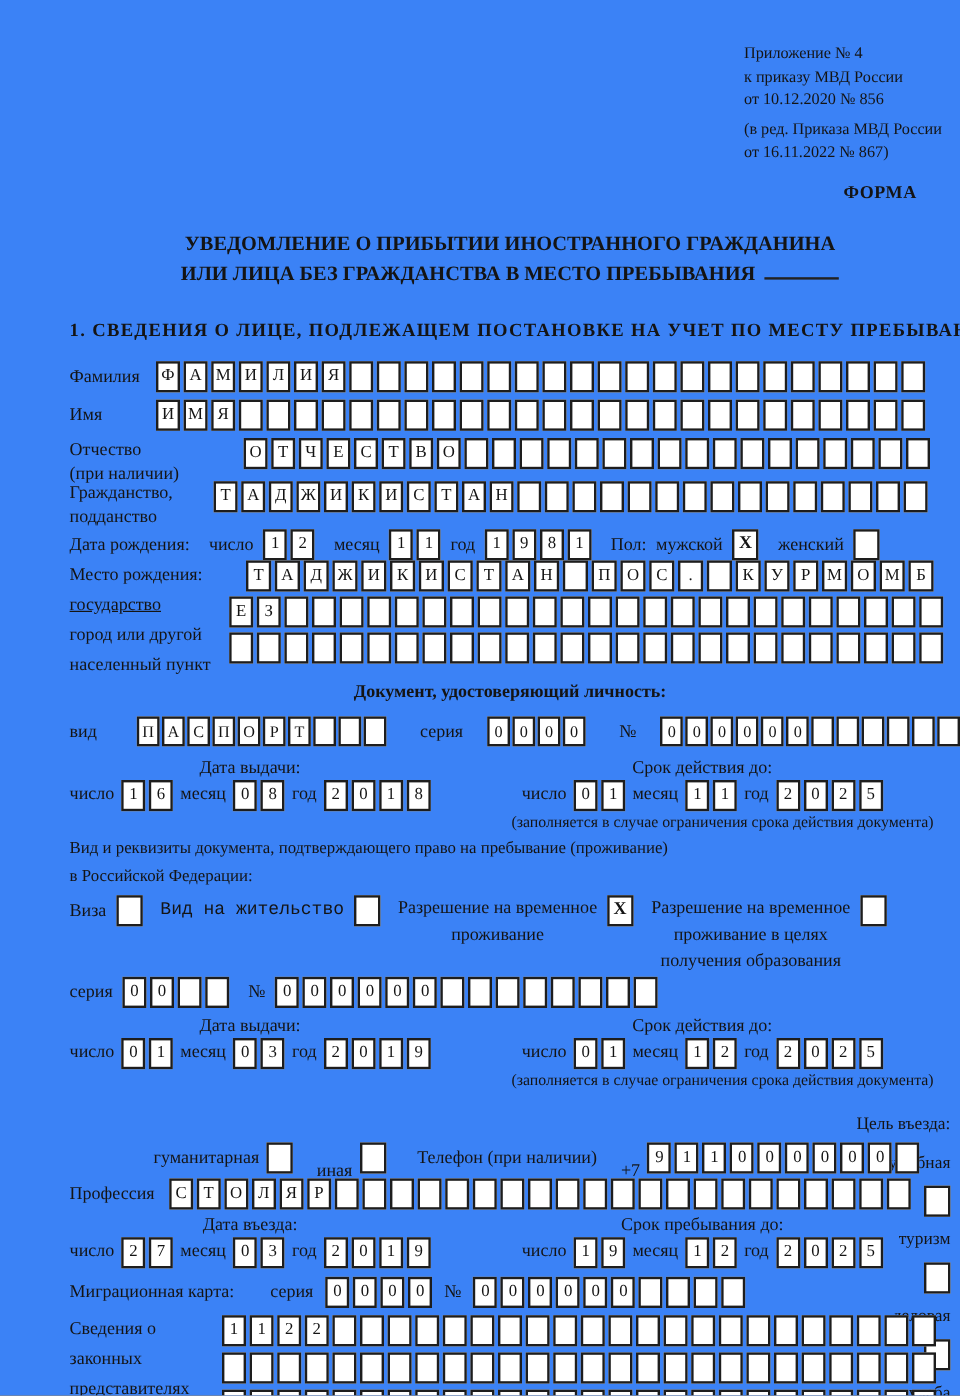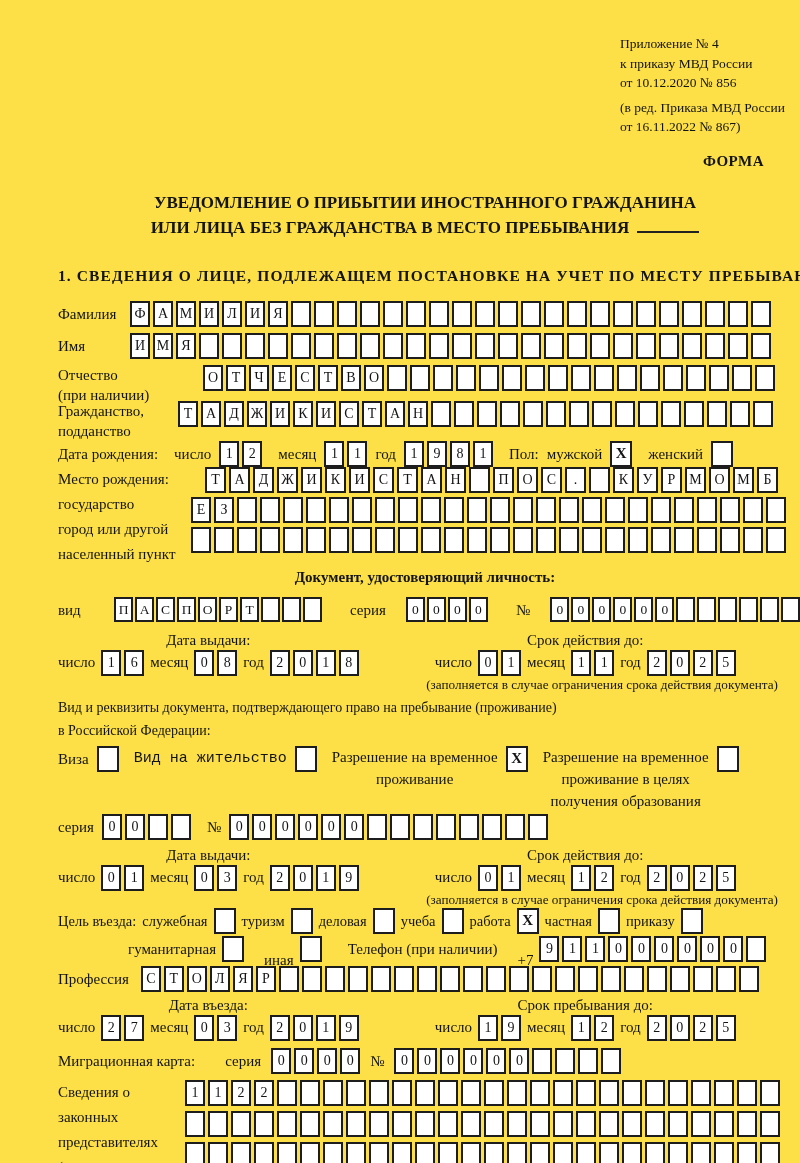--- a/index.html
+++ b/index.html
@@ -1,18 +1,18 @@
 <!DOCTYPE html>
 <html><head>
 <meta charset="utf-8">
 <style>
   * { margin:0; padding:0; box-sizing:border-box; }
   html,body { background:#888; }
   body { width:800px; margin:0 auto; font-family:"Liberation Serif","DejaVu Serif",serif; color:#141414; }
-  .page { position:relative; width:800px; height:1163px; background:#fde047; padding:34px 8px 0 58px; overflow:hidden; }
+  .page { position:relative; width:800px; height:1163px; background:#3b82f6; padding:34px 8px 0 58px; overflow:hidden; }
 
   
   .appendix { margin-left:562px; font-size:13.5px; line-height:1.45; }
   .edition  { margin-top:5px; }
   .forma { text-align:right; padding-right:28px; font-weight:bold; font-size:15px; margin-top:16px; letter-spacing:.5px; }
 
   
   .title { text-align:center; font-weight:bold; font-size:17px; margin-top:20px; line-height:1.5; }
   .uline { display:inline-block; width:62px; border-bottom:2px solid #222; margin-left:8px; vertical-align:baseline; }
   .sec1 { font-weight:bold; font-size:15.5px; letter-spacing:1.1px; margin-top:26px; white-space:nowrap; }
@@ -53,21 +53,21 @@
   .dp-note { text-align:right; padding-right:14px; font-size:13.2px; height:17px; line-height:15px; }
 
   
   .rekv { font-size:14px; line-height:23px; margin-top:2px; }
   .visa-row { display:flex; align-items:flex-start; gap:15px; height:68px; margin-top:4px; }
   .visa-item { display:flex; align-items:flex-start; gap:8px;justify-content:flex-end; }
   .visa-lines { text-align:center; font-size:15px; line-height:22px; }
   .ser-row { display:flex; align-items:center; gap:8px; height:26px; margin-bottom:6px; }
 
   
-  .purp { display:flex; align-items:flex-start; gap:6px; height:28px; font-size:14.5px; margin-top:1px; }
+  .purp { display:flex; align-items:flex-end; gap:6px; height:28px; font-size:14.5px; margin-top:17px;flex-direction:column; }
   .purp .lbl { font-size:14.5px; line-height:26px; }
   .purp2 { display:flex; align-items:center; gap:6px; height:26px; margin-left:70px; margin-bottom:4px; font-size:15px; }
   .gap14 { margin-left:14px;margin-top:23px; } .gap20 { margin-left:20px; } .gap8 { margin-left:8px; }
   .prof { display:flex; align-items:center; gap:12px; height:26px; margin-bottom:4px; }
 
   
   .mk { display:flex; align-items:center; gap:10px; height:26px; margin-top:6px; margin-bottom:6px; }
 
   
   .reps { display:flex; align-items:flex-start; }
@@ -258,21 +258,21 @@
       <span class="lbl gap8">Пол:</span>
       <span class="lbl">мужской</span>
       <span class="cbx">X</span>
       <span class="lbl gap8">женский</span>
       <span class="cbx"></span>
     </div>
 
     <div class="bp">
       <span class="lbl w133">
         <span style="display:block; line-height:25px;">Место рождения:</span>
-        <span style="display:block; line-height:25px;">государство</span>
+        <span style="display:block; line-height:25px;text-decoration:underline;">государство</span>
         <span style="display:block; line-height:25px;">город или другой</span>
         <span style="display:block; line-height:25px;">населенный пункт</span>
       </span>
       <span class="bp-rows">
         <span class="frow bp-r1">
             <span class="cells wd">
               <span class="cell">Т</span>
               <span class="cell">А</span>
               <span class="cell">Д</span>
               <span class="cell">Ж</span>

